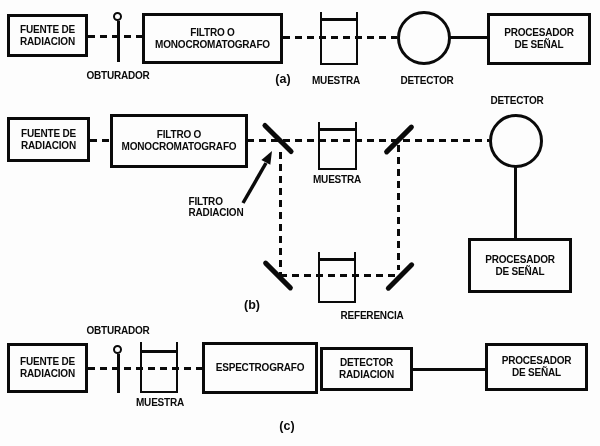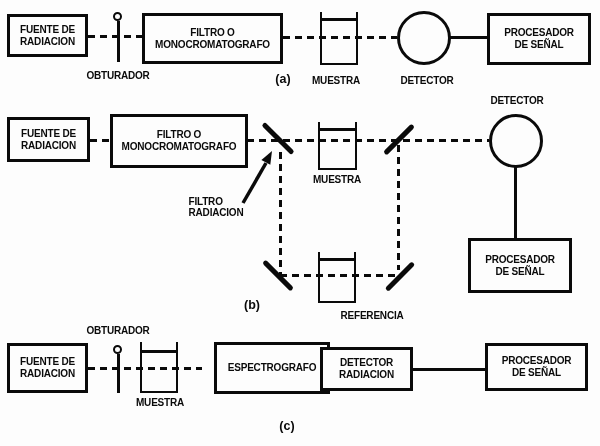--- a/index.html
+++ b/index.html
@@ -145,21 +145,21 @@
   </div>
 
   <div class="knob" style="left:113px;top:345px;"></div>
   <div class="sline" style="left:117px;top:354px;height:39px;"></div>
 
   <div class="cell" style="left:140px;top:342px;width:38px;height:51px;">
     <div class="cell-top" style="top:8px;"></div>
   </div>
   <div class="lbl" style="left:160px;top:397px;">MUESTRA</div>
 
-  <div class="box" style="left:202px;top:342px;width:116px;height:52px;margin-left:12px;">
+  <div class="box" style="left:202px;top:342px;width:116px;height:52px;">
     <div>ESPECTROGRAFO</div>
   </div>
 
   <div class="box" style="left:320px;top:347px;width:93px;height:44px;">
     <div>DETECTOR</div>
     <div>RADIACION</div>
   </div>
 
   <div class="box" style="left:485px;top:343px;width:103px;height:48px;">
     <div>PROCESADOR</div>

